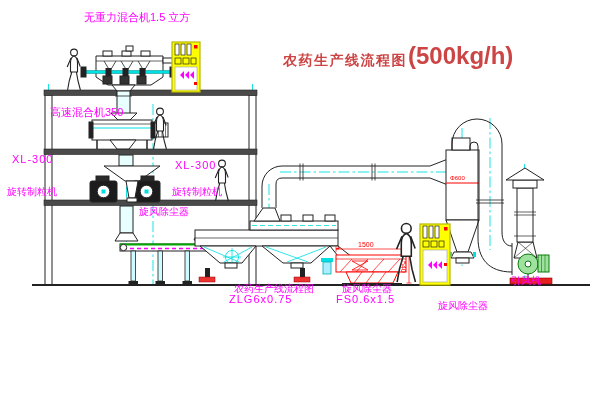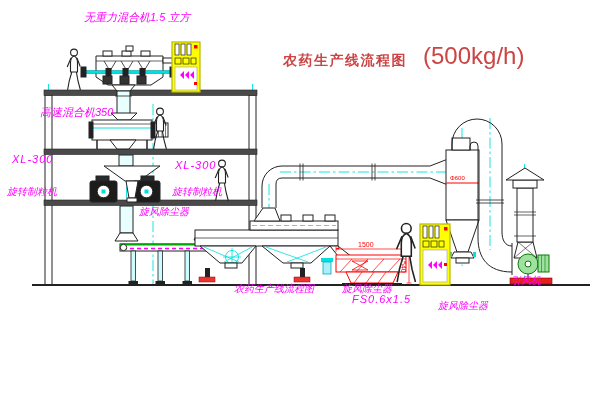--- a/index.html
+++ b/index.html
@@ -1,28 +1,28 @@
 <!DOCTYPE html>
 <html><head>
 <meta charset="utf-8">
 <style>
   html,body{margin:0;padding:0;background:#ffffff;}
   #stage{position:relative;width:600px;height:403px;background:#fff;overflow:hidden;
          font-family:"Liberation Sans",sans-serif;}
   #stage svg{position:absolute;left:0;top:0;}
-  .lbl{position:absolute;color:#ff00ff;white-space:nowrap;line-height:1;font-style:italic;}
+  .lbl{position:absolute;color:#ff00ff;white-space:nowrap;line-height:1;}
   .lbl-sm{font-size:10px;}
   .lbl-md{font-size:11px;}
   .lbl-model{font-size:11px;letter-spacing:1px;}
   .dim{position:absolute;color:#ff0000;font-size:7px;white-space:nowrap;line-height:1;}
   .dim-vert{writing-mode:vertical-rl;}
   .title-row{position:absolute;left:283px;top:42px;display:flex;align-items:flex-end;
              color:#cc4444;white-space:nowrap;}
   .title-main{font-size:14px;letter-spacing:1.5px;font-weight:bold;padding-top:10px;}
-  .title-cap{font-size:24px;font-weight:400;margin-left:16px;}
+  .title-cap{font-size:24px;font-weight:700;margin-left:1px;}
 </style>
 </head>
 <body>
 
 <div id="stage">
 
 <svg width="600" height="403" viewBox="0 0 600 403">
   <defs>
     <g id="person" stroke="#222" stroke-width="1.1" fill="none">
       <circle cx="10" cy="4.5" r="3.4" fill="#fff"></circle>
@@ -239,34 +239,35 @@
   <use href="#person" transform="translate(212,159)"></use>
   <use href="#person" transform="translate(392,222) scale(1.43)"></use>
 </svg>
 
 <div class="title-row">
   <span class="title-main">农药生产线流程图</span>
   <span class="title-cap">(500kg/h)</span>
 </div>
 
 <span class="lbl lbl-md" style="left:84px;top:12px">无重力混合机1.5 立方</span>
-<span class="lbl lbl-md" style="left:40px;top:107px">高速混合机350</span>
+<span class="lbl lbl-md" style="left:50px;top:107px">高速混合机350</span>
 
 <span class="lbl lbl-model" style="left:12px;top:154px">XL-300</span>
 <span class="lbl lbl-sm" style="left:7px;top:187px">旋转制粒机</span>
 
 <span class="lbl lbl-model" style="left:175px;top:160px">XL-300</span>
 <span class="lbl lbl-sm" style="left:172px;top:187px">旋转制粒机</span>
 
 <span class="lbl lbl-sm" style="left:139px;top:207px">旋风除尘器</span>
 
 <span class="lbl lbl-sm" style="left:234px;top:284px">农药生产线流程图</span>
+<span class="lbl lbl-model" style="left:229px;top:294px">ZLG6x0.75</span>
 
 <span class="lbl lbl-sm" style="left:342px;top:284px">旋风除尘器</span>
-<span class="lbl lbl-model" style="left:352px;top:294px">FS0.6x1.5</span>
+<span class="lbl lbl-model" style="left:336px;top:294px">FS0.6x1.5</span>
 
 <span class="lbl lbl-sm" style="left:438px;top:301px">旋风除尘器</span>
 <span class="lbl lbl-sm" style="left:511px;top:276px">引风机</span>
 
 <span class="dim" style="left:358px;top:241px">1500</span>
 <span class="dim dim-vert" style="left:400px;top:261px">540</span>
 <span class="dim" style="left:450px;top:175px;font-size:6px">Φ600</span>
 
 </div>
 

